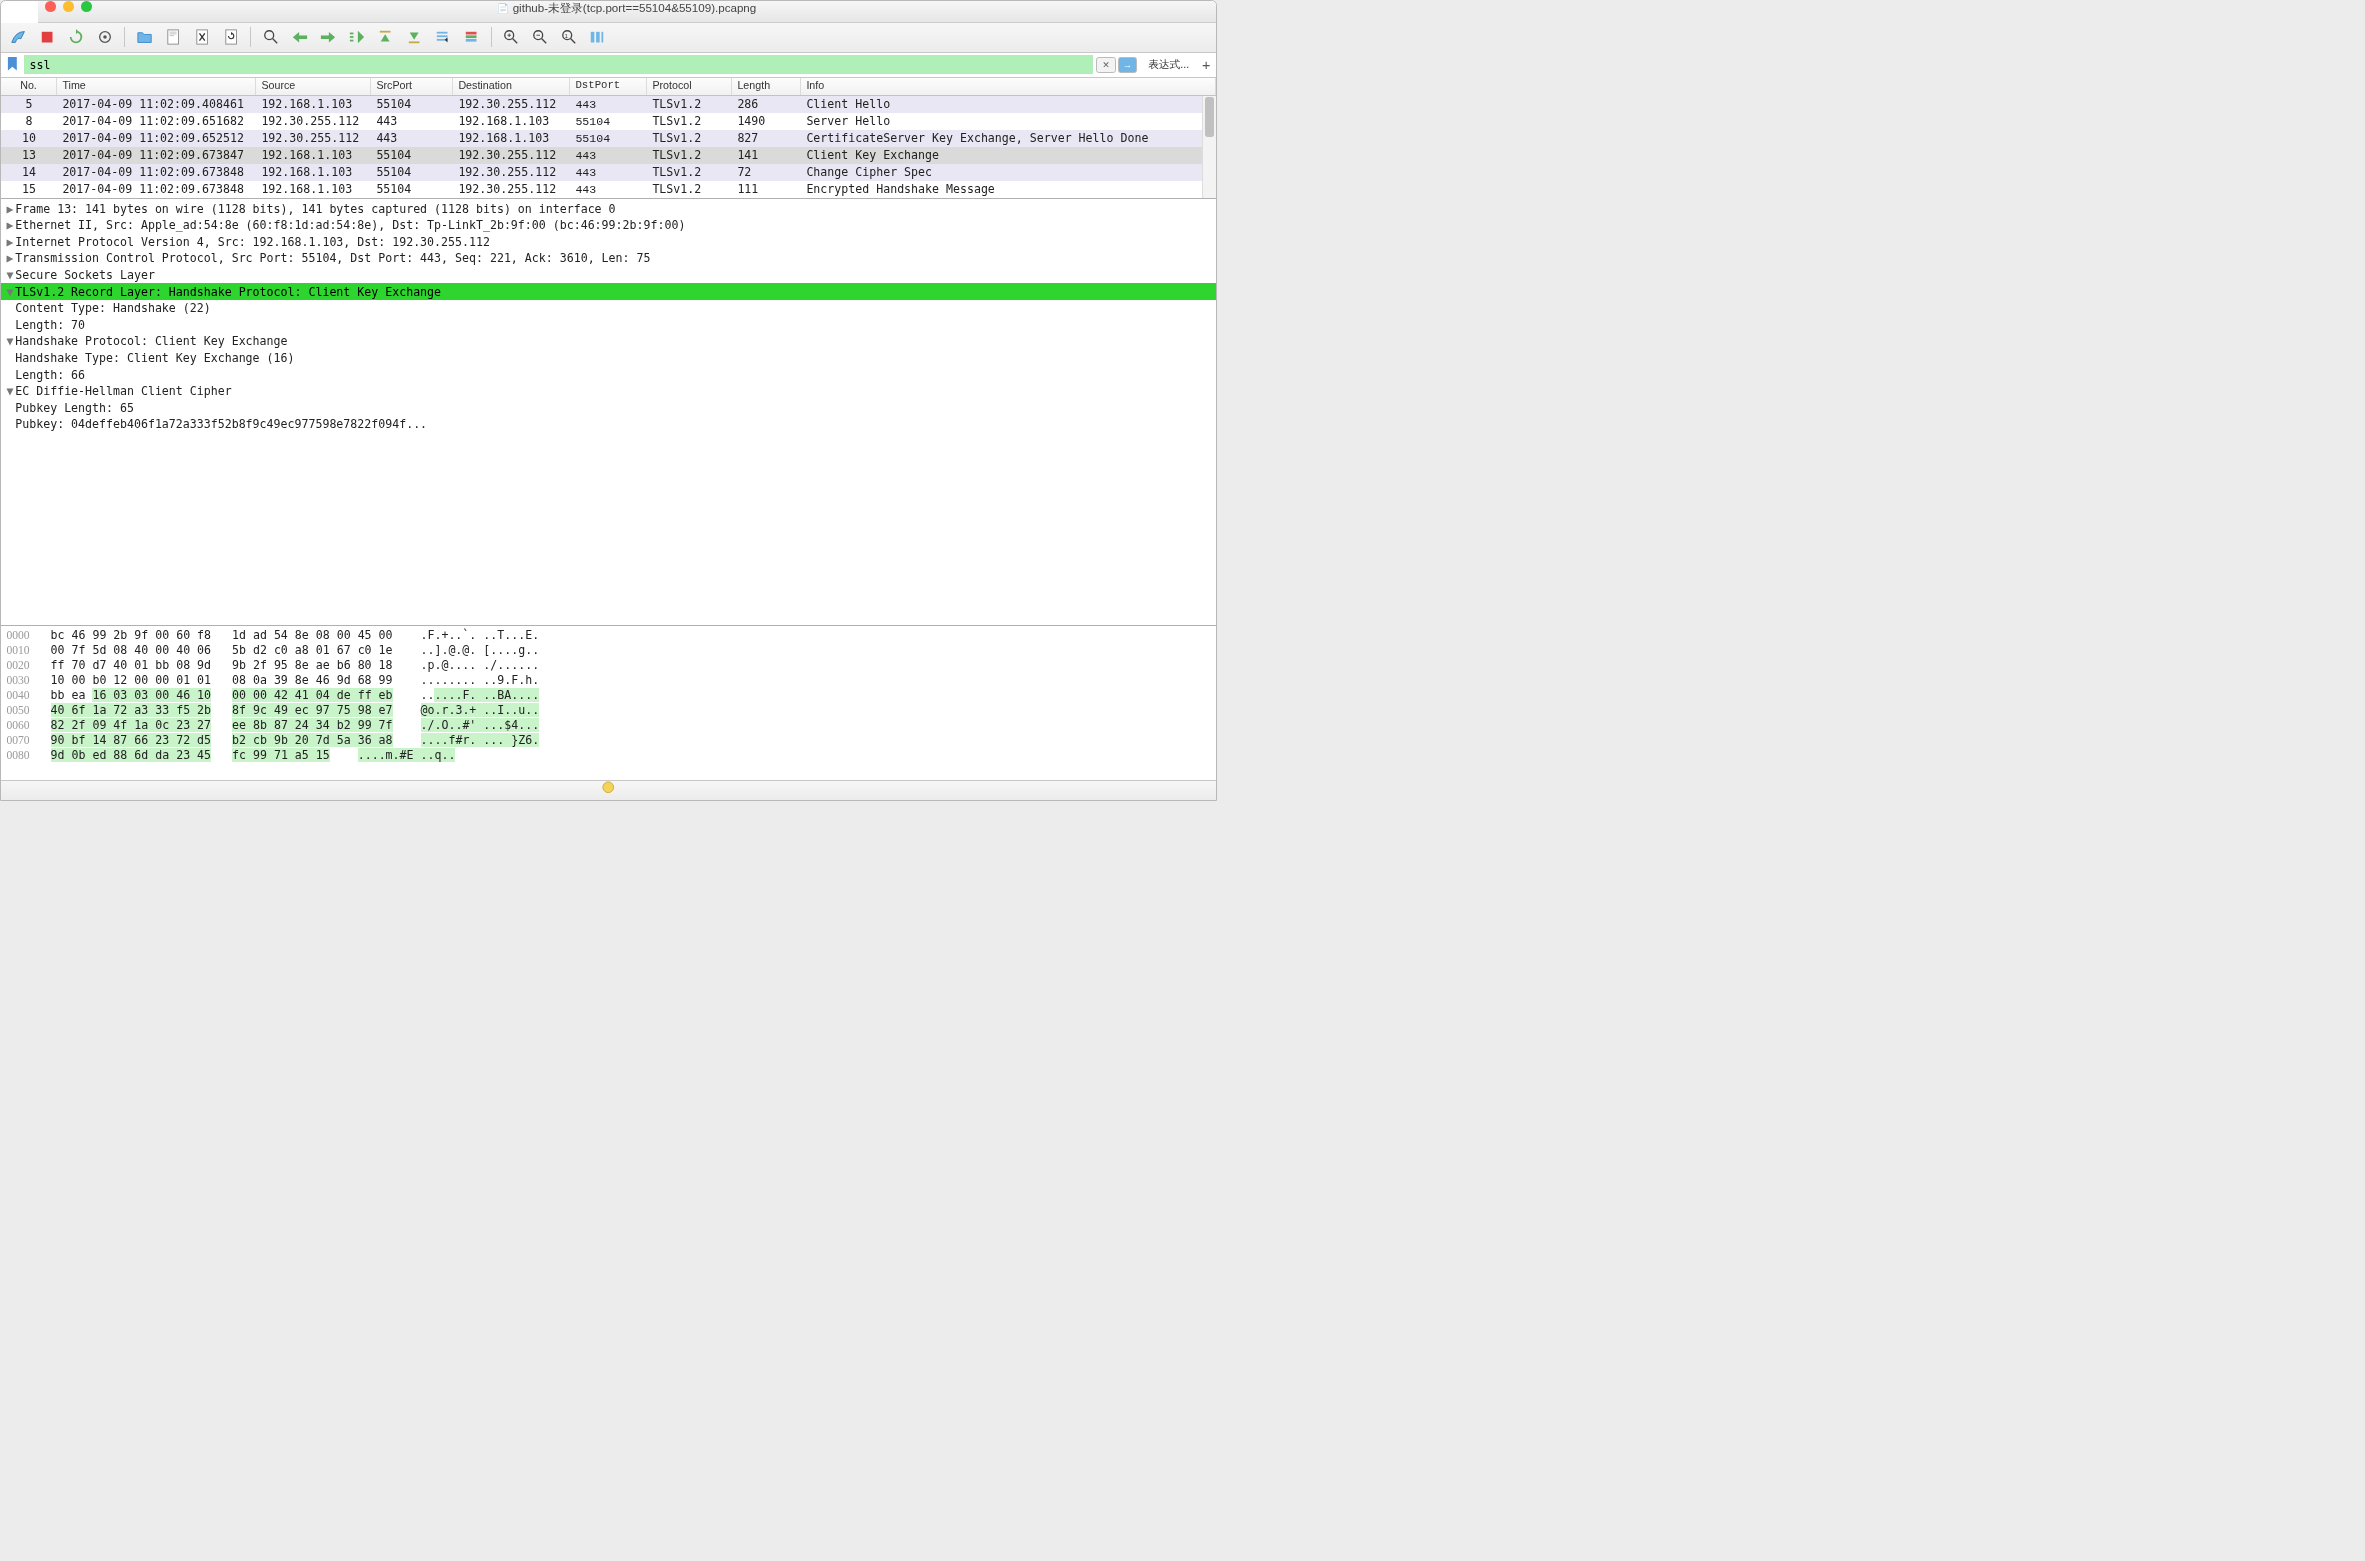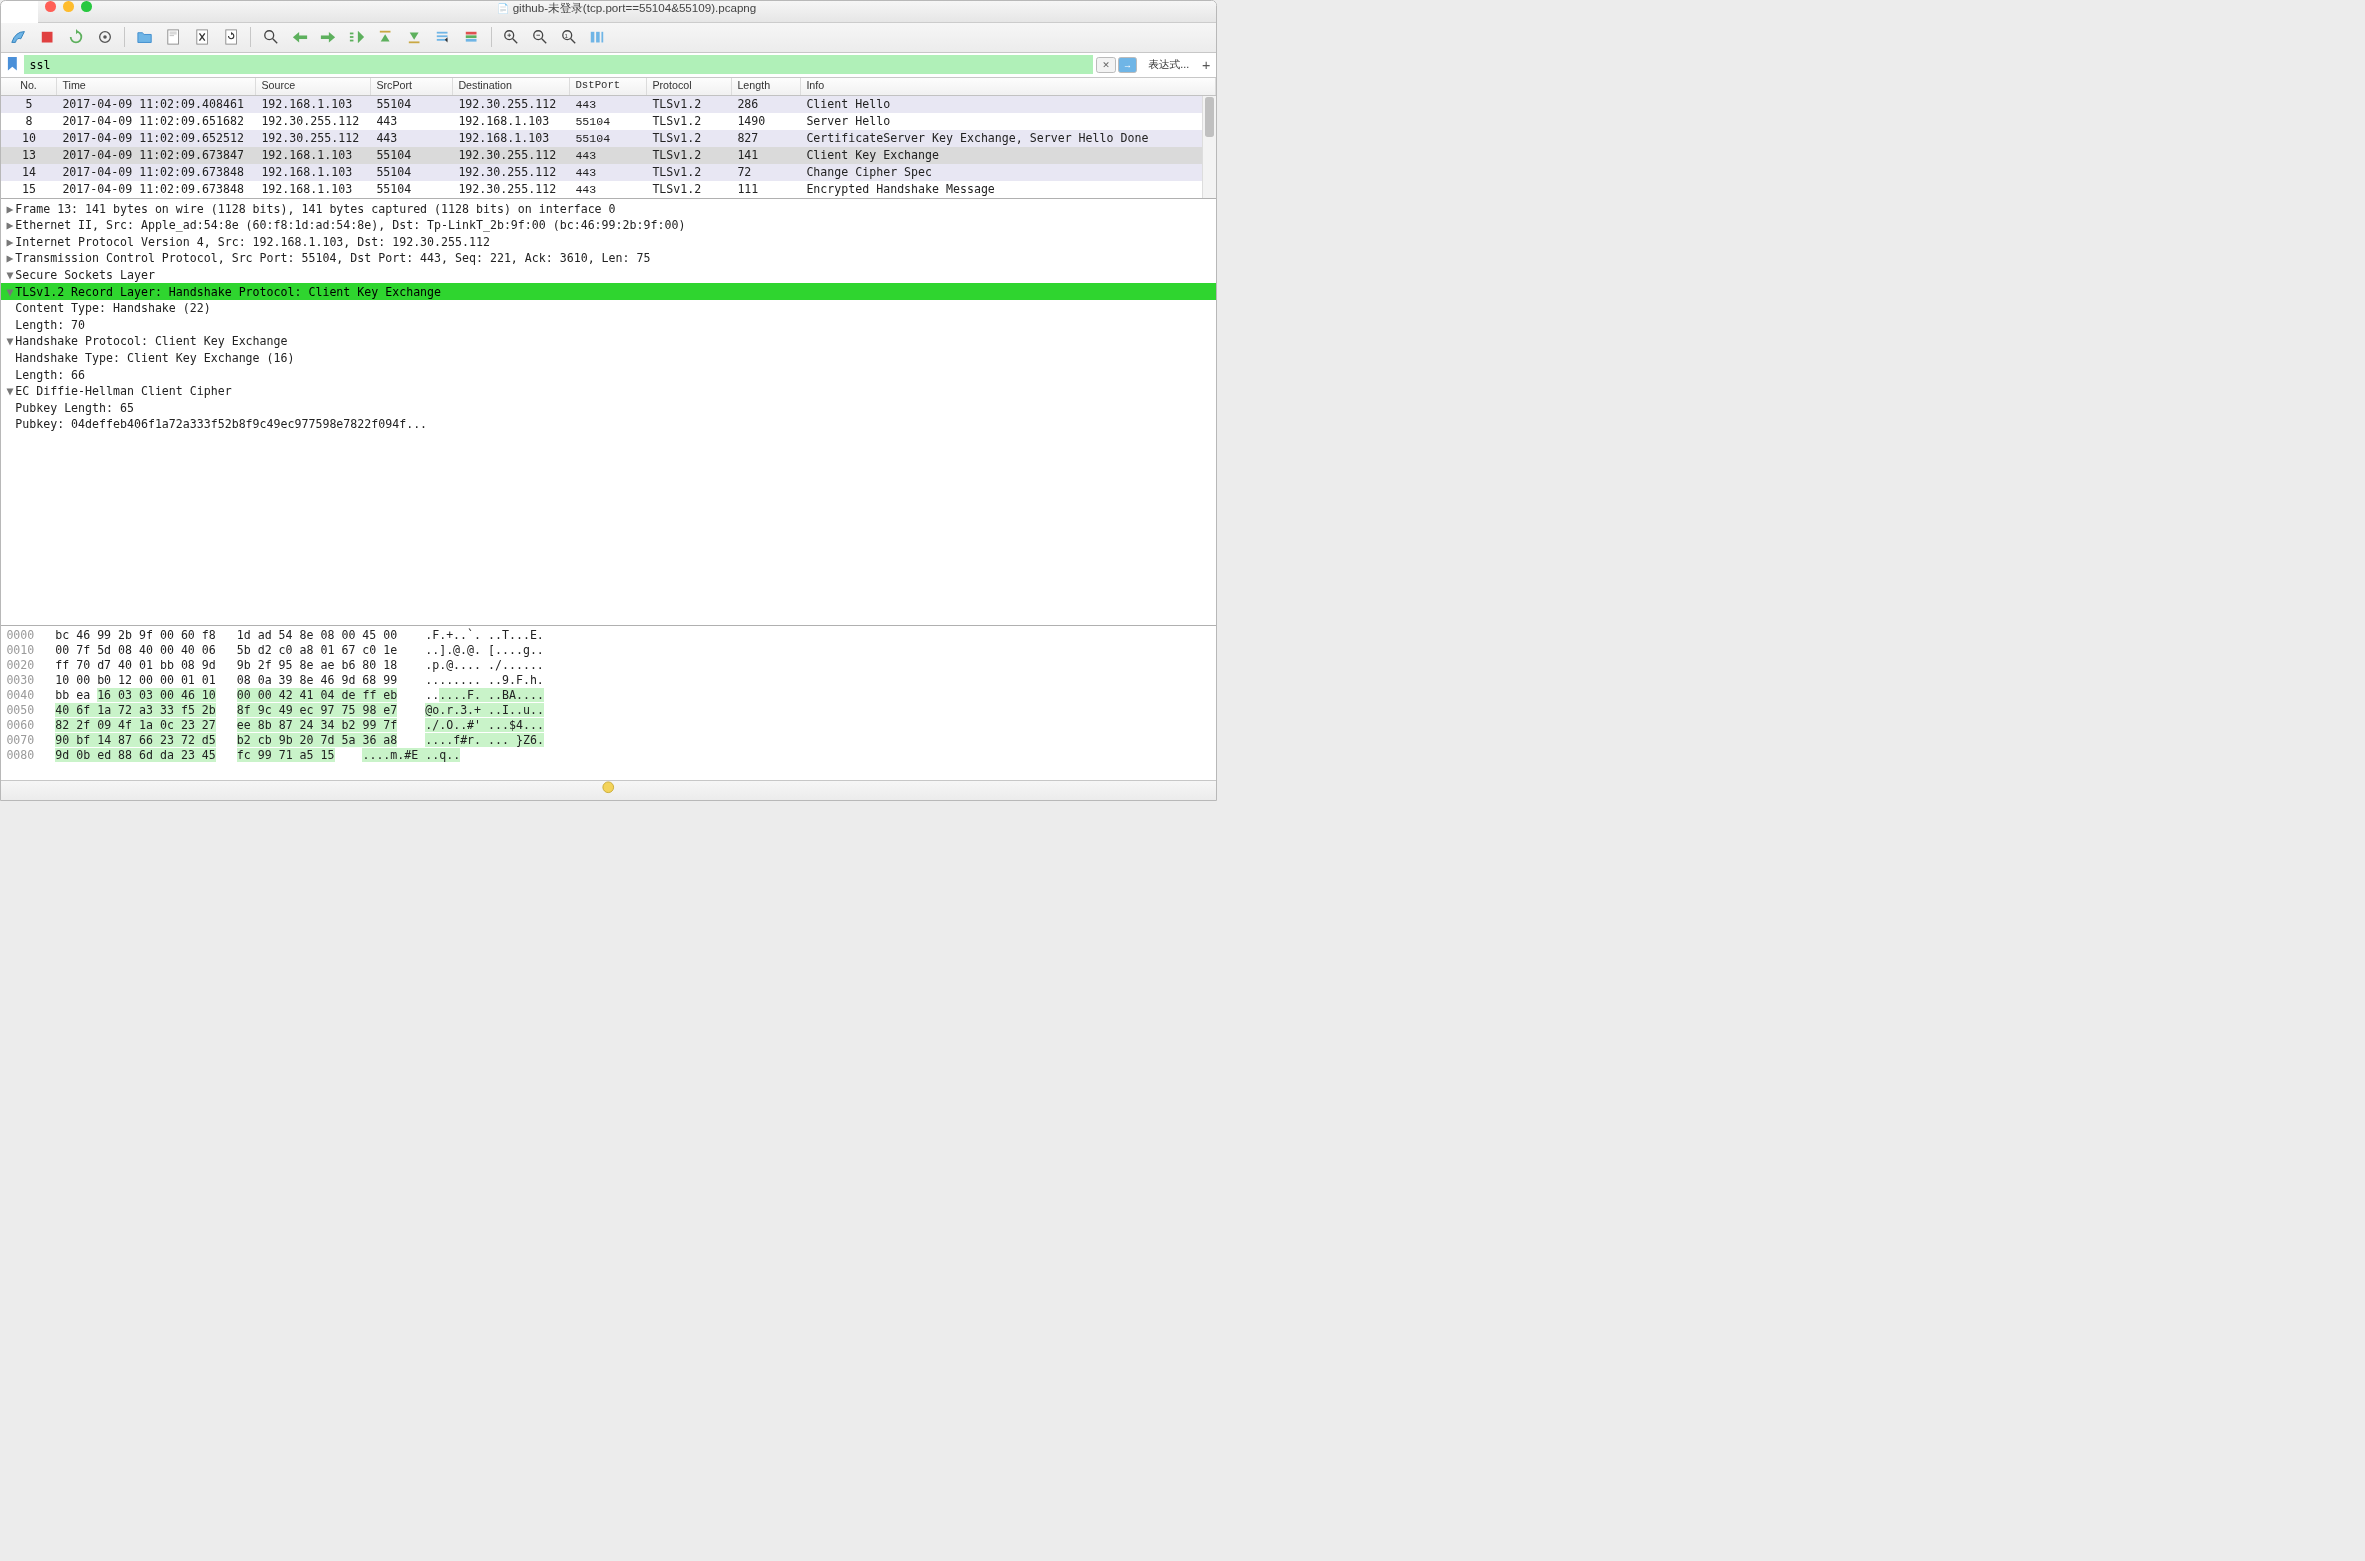--- a/index.html
+++ b/index.html
@@ -32,21 +32,21 @@
 .pl-row.sel { background: #dadada; }
 .c-no { width: 56px; text-align: center; } .c-time { width: 199px; } .c-src { width: 115px; } .c-sport { width: 82px; } .c-dst { width: 117px; } .c-dport { width: 77px; font-family: Liberation Mono, monospace; } .c-proto { width: 85px; } .c-len { width: 69px; } .c-info { flex: 1; }
 .pl-scroll { position: absolute; right: 0; top: 0; width: 14.3px; height: 100%; background: #f3f3f3; border-left: 0.9px solid #ddd; }
 .pl-scroll .thumb { position:absolute; left:1.8px; right:1.8px; top:1.8px; height:40px; background:#c0c0c0; border-radius:2.7px; }
 .details { flex: 1; overflow-y: auto; font-family: "Andale Mono","Menlo",monospace; font-size: 11.6px; padding: 1.8px 0; background: #fff; border-bottom: 0.9px solid #b0b0b0; }
 .drow { display: flex; align-items: center; padding: 0 3.6px; height: 16.6px; white-space: pre; }
 .drow .tog { width: 10.7px; text-align: center; color: #777; cursor: pointer; user-select: none; }
 .drow.hl { background: #2fd52f; color: #000; }
 .hexpane { flex: 0 0 auto; height: 154px; overflow: hidden; font-family: "Andale Mono","Menlo",monospace; font-size: 11.6px; background: #fff; padding: 1.8px 5.4px; line-height: 15px; }
 .hexline { white-space: pre; }
-.off { color: #9a9a9a; }
+.off { color: #9a9a9a; font-family: Liberation Serif, serif; }
 .hhl { background: #c9f3c9; }
 .statusbar { height: 19.7px; background: linear-gradient(#f6f6f6,#ececec); border-top: 0.9px solid #c7c7c7; display: flex; align-items: center; font-size: 10.7px; color: #333; padding: 0 5.4px; gap: 9px; flex-direction: column; }
 .statusbar .sp { flex: 1; }
 .sbtn { width:14.3px;height:14.3px;border-radius:50%;display:inline-flex;align-items:center;justify-content:center;color:#888; }
 svg { display: block; }
 </style>
 </head>
 <body>
 
 <div class="window">

